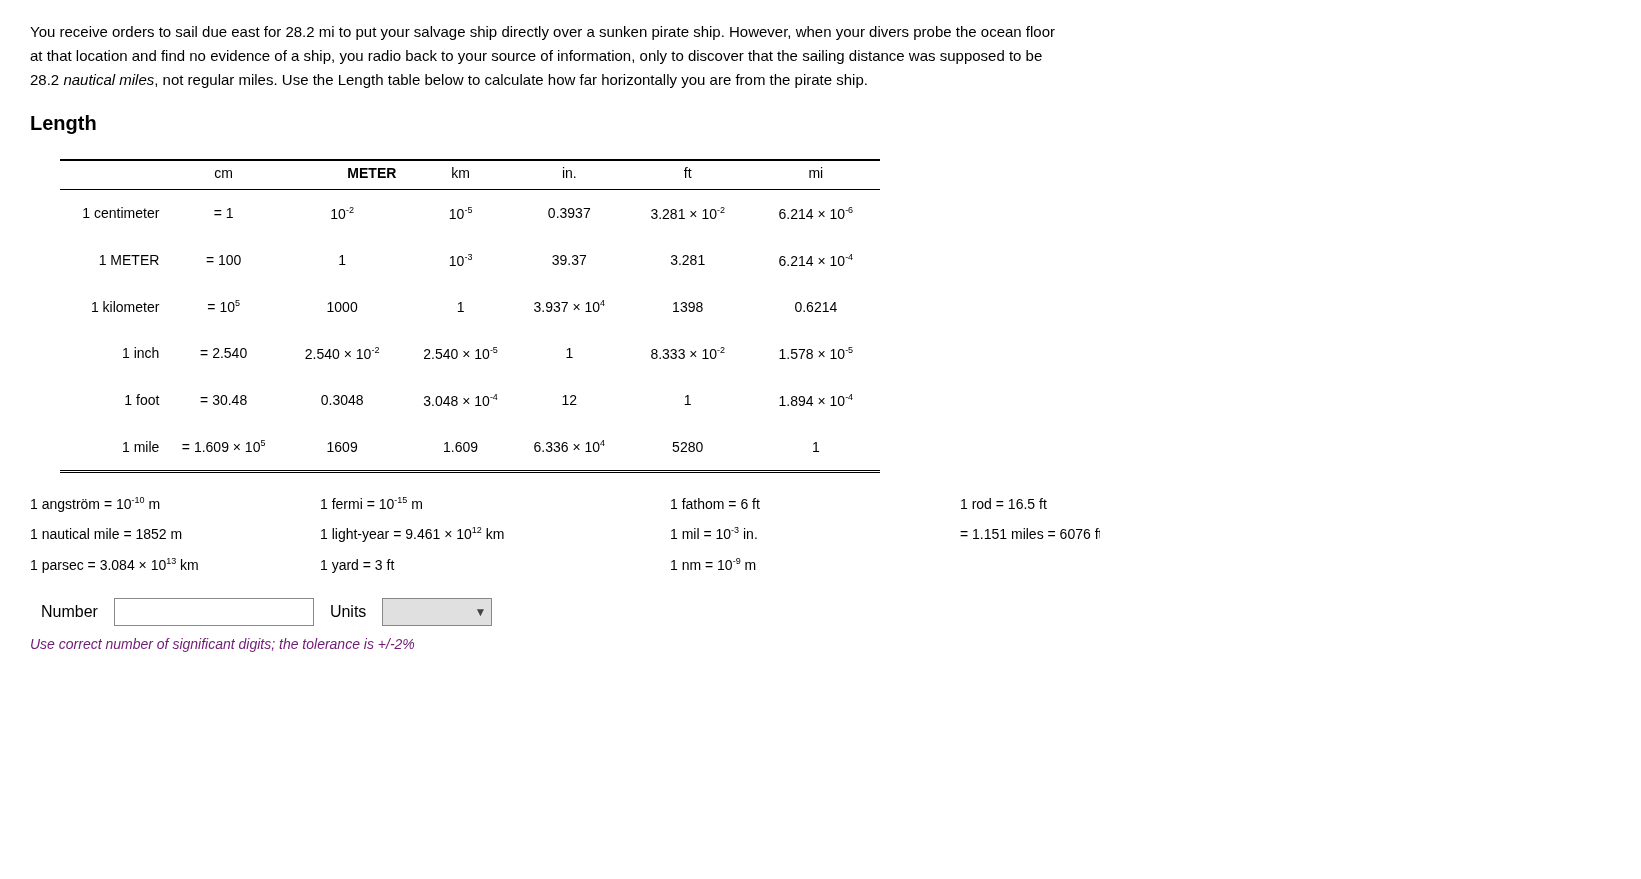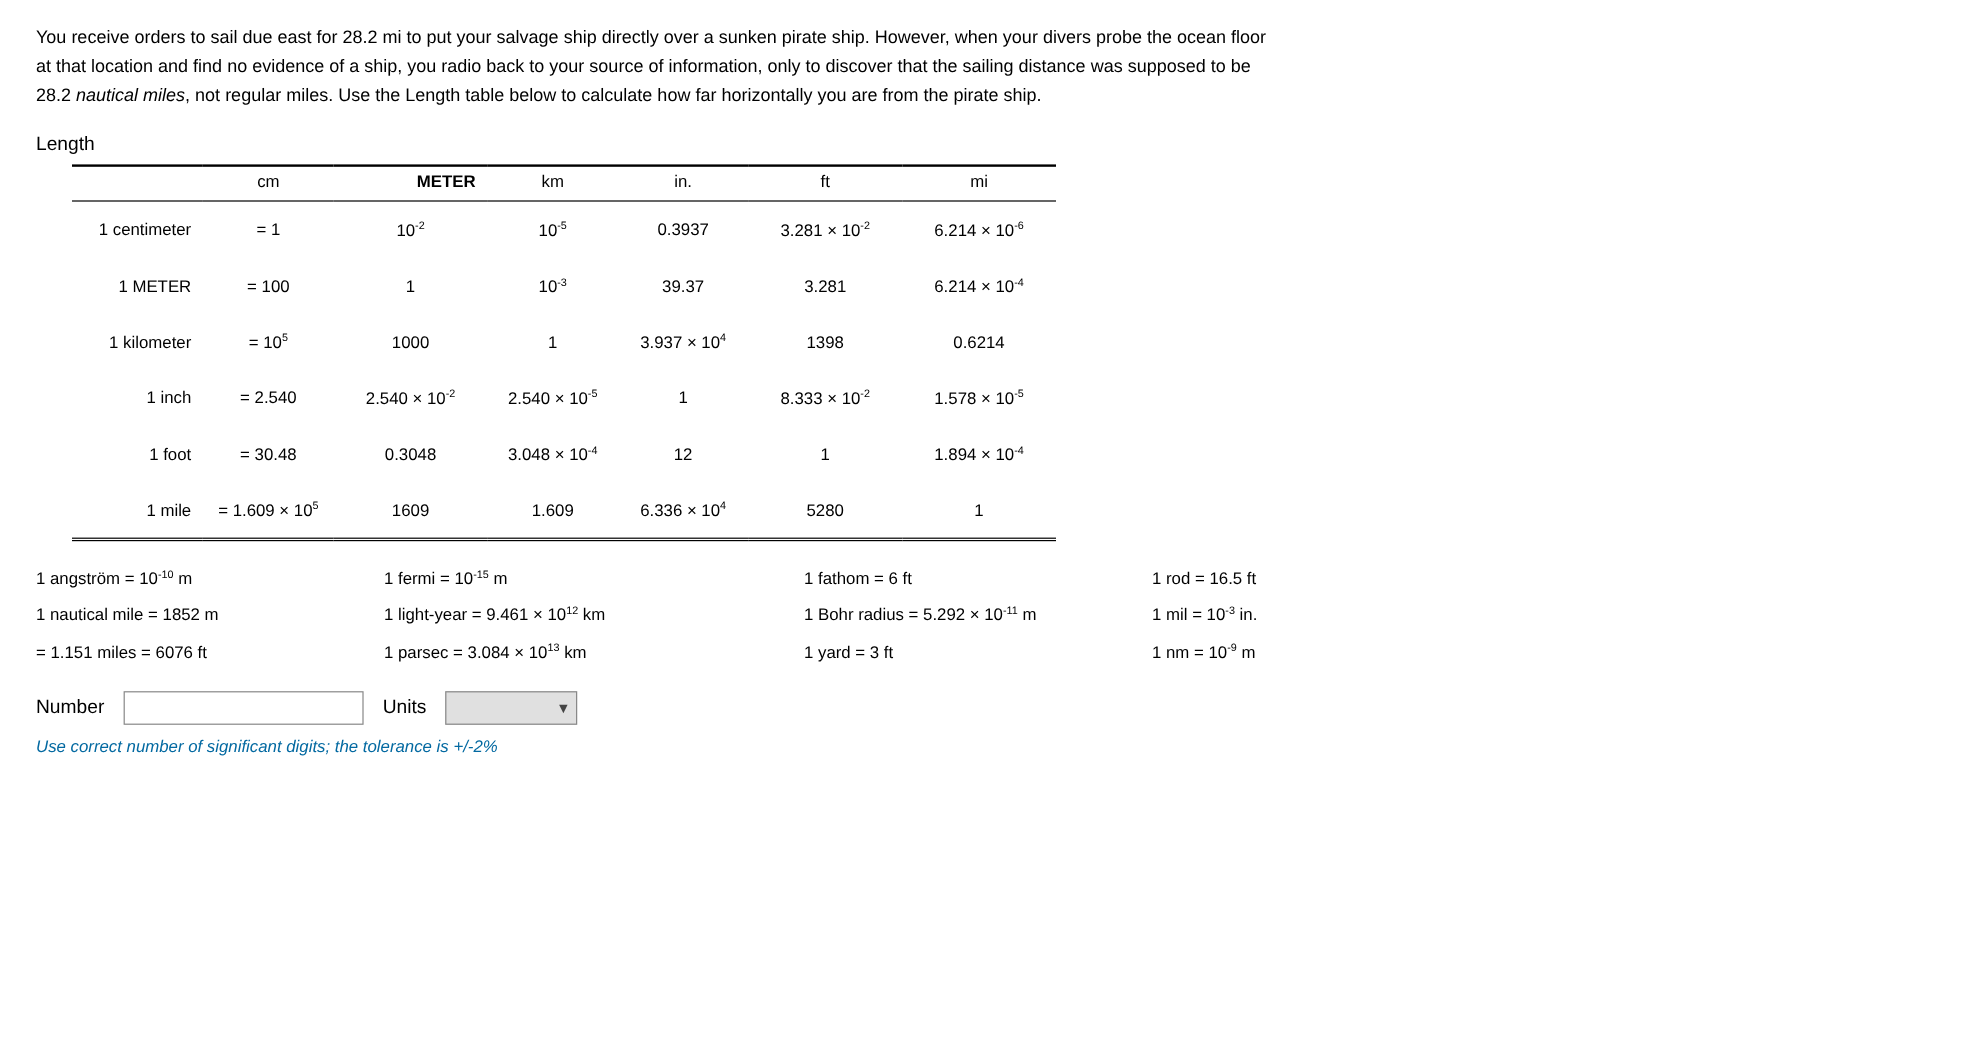--- a/index.html
+++ b/index.html
@@ -10,23 +10,23 @@
       color: #000;
       padding: 20px 30px;
       max-width: 1100px;
     }
     .intro-text {
       font-size: 15px;
       line-height: 1.6;
       margin-bottom: 20px;
     }
     .section-title {
-      font-weight: normal;
-      font-size: 16px;
-      margin-bottom: 7px;
+      font-weight: bold;
+      font-size: 20px;
+      margin-bottom: 24px;
     }
     .length-table-wrapper {
       margin-bottom: 20px;
     }
     table.length-table {
       border-collapse: collapse;
       width: 820px;
       margin-left: 30px;
     }
     table.length-table thead tr th {
@@ -75,20 +75,21 @@
     .input-row {
       display: flex;
       align-items: center;
       gap: 16px;
       margin-top: 22px;
       margin-bottom: 10px;
     }
     .input-row label {
       font-size: 16px;
       font-weight: normal;
+      margin-left: 11px;
     }
     .number-input {
       border: 1px solid #888;
       width: 200px;
       height: 28px;
       font-size: 14px;
       padding: 2px 6px;
       outline: none;
     }
     .units-label {
@@ -114,21 +115,21 @@
       right: 6px;
       top: 50%;
       transform: translateY(-50%);
       pointer-events: none;
       font-size: 12px;
       color: #444;
     }
     .hint-text {
       font-size: 14px;
       font-style: italic;
-      color: #0369a1;
+      color: #701a75;
       margin-top: 4px;
     }
   </style>
 </head>
 <body>
 
 <p class="intro-text">
   You receive orders to sail due east for 28.2 mi to put your salvage ship directly over a sunken pirate ship. However, when your divers probe the ocean floor at that location and find no evidence of a ship, you radio back to your source of information, only to discover that the sailing distance was supposed to be 28.2 <em>nautical miles</em>, not regular miles. Use the Length table below to calculate how far horizontally you are from the pirate ship.
 </p>
 
@@ -214,21 +215,20 @@
 
 <div class="extra-units">
 
   <div class="eu-cell">1 angström = 10<sup>-10</sup> m</div>
   <div class="eu-cell">1 fermi = 10<sup>-15</sup> m</div>
   <div class="eu-cell">1 fathom = 6 ft</div>
   <div class="eu-cell">1 rod = 16.5 ft</div>
 
   <div class="eu-cell">1 nautical mile = 1852 m</div>
   <div class="eu-cell">1 light-year = 9.461 × 10<sup>12</sup> km</div>
-  <div class="eu-cell">1 Bohr radius = 5.292 × 10<sup>-11</sup> m</div>
   <div class="eu-cell">1 mil = 10<sup>-3</sup> in.</div>
 
   <div class="eu-cell">= 1.151 miles = 6076 ft</div>
   <div class="eu-cell">1 parsec = 3.084 × 10<sup>13</sup> km</div>
   <div class="eu-cell">1 yard = 3 ft</div>
   <div class="eu-cell">1 nm = 10<sup>-9</sup> m</div>
 </div>
 
 <div class="input-row">
   <label>Number</label>

